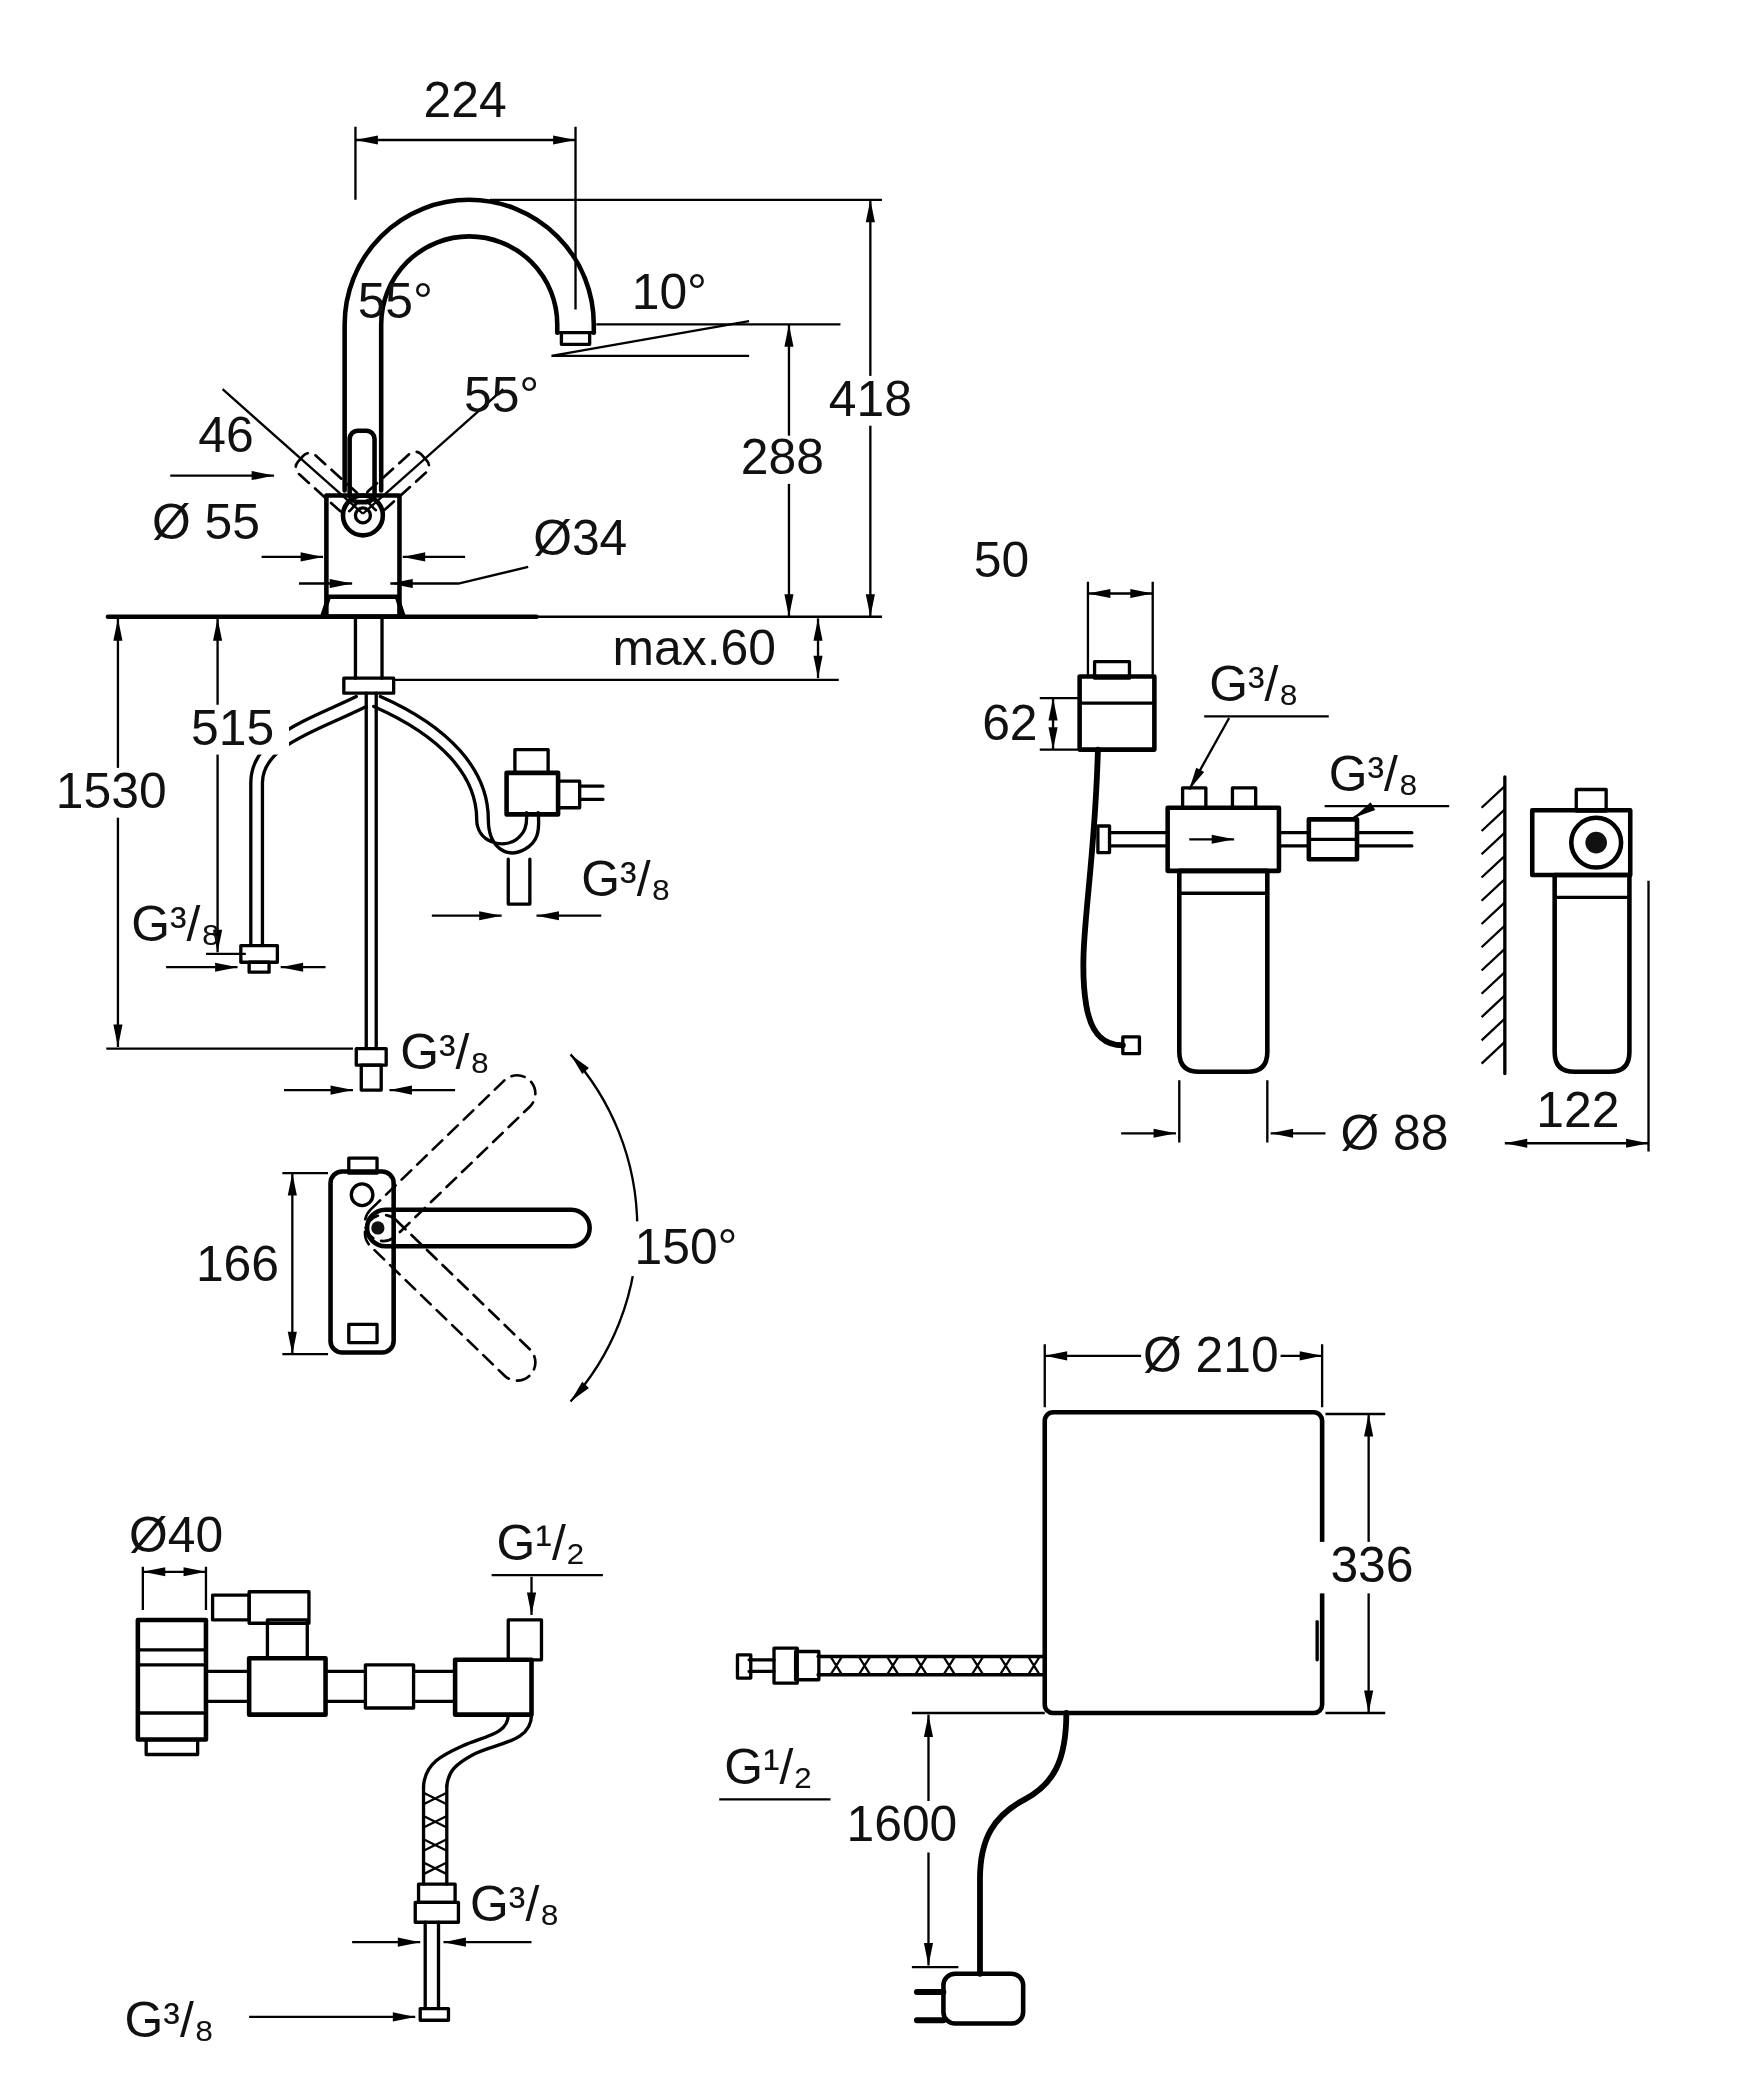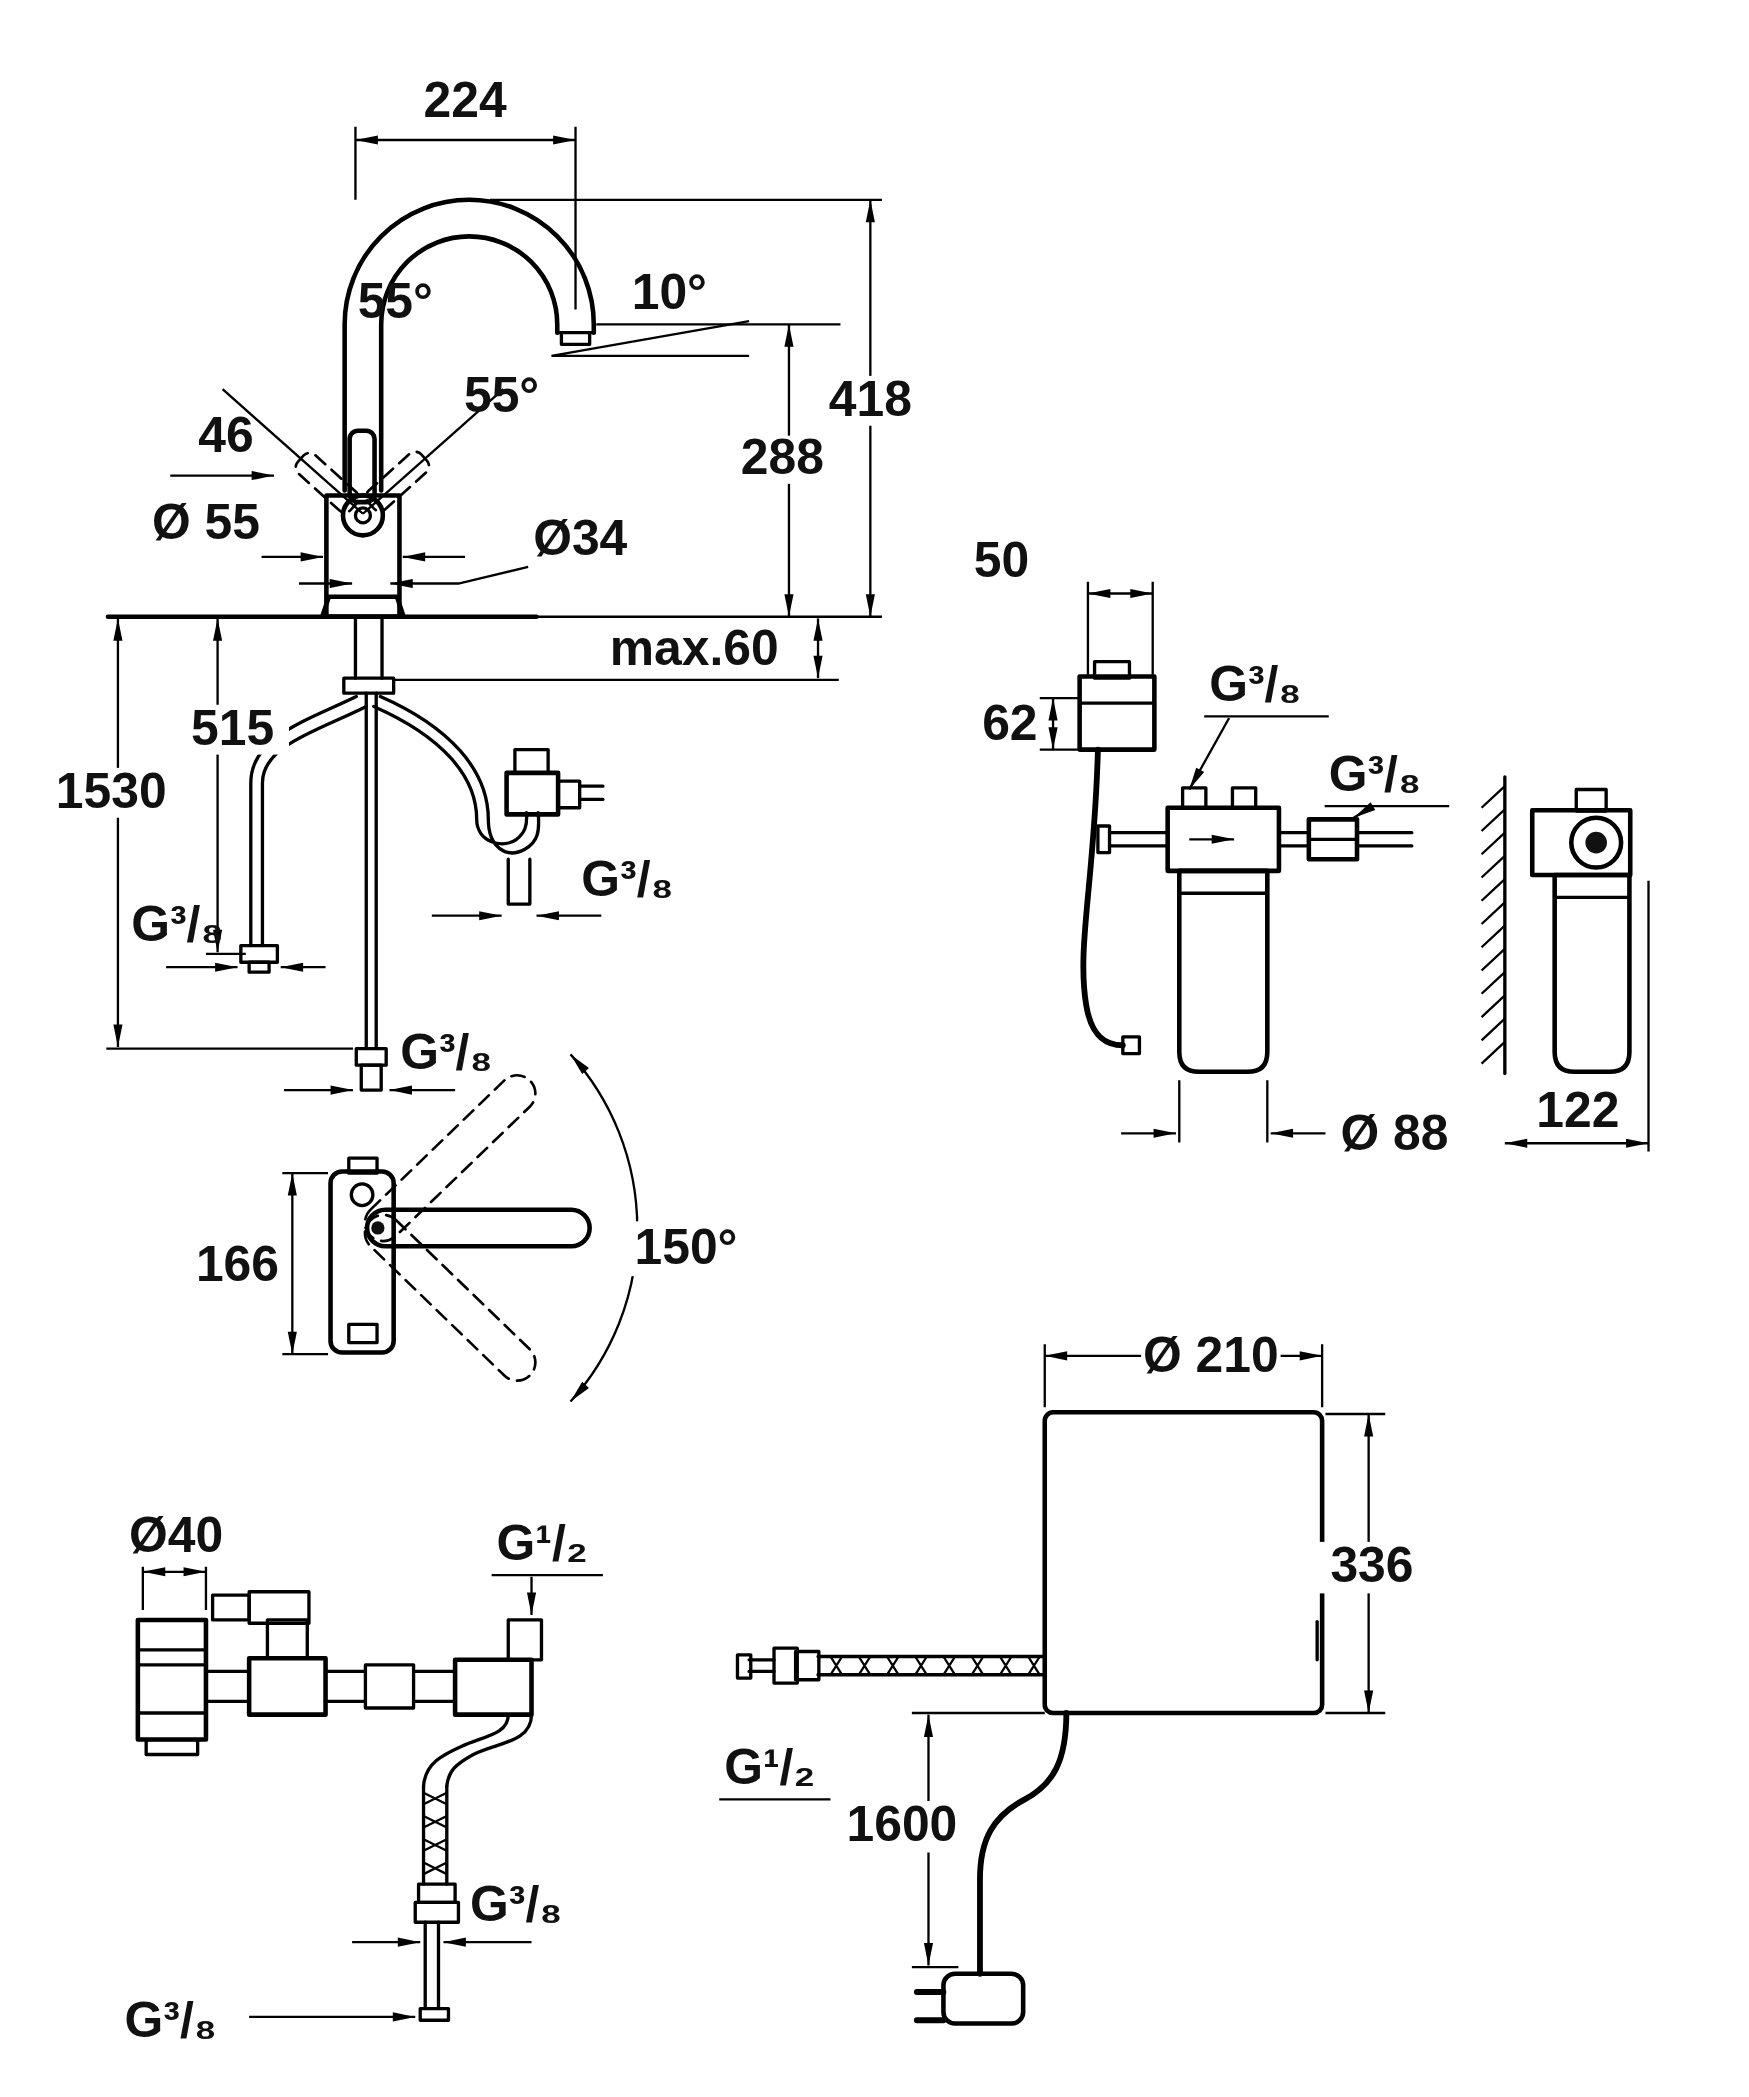--- a/index.html
+++ b/index.html
@@ -1,16 +1,16 @@
 <!DOCTYPE html>
 <html style="font-size:13.3px"><head>
 <meta charset="utf-8">
 <style>
   html,body{margin:0;padding:0;background:#fff;}
-  .canvas{width:1749px;height:2098px;background:#fff;position:relative;font-weight:bold;}
+  .canvas{width:1749px;height:2098px;background:#fff;position:relative;}
   svg{display:block;}
   .ol  {fill:none;stroke:#000;stroke-width:5.5;stroke-linejoin:round;stroke-linecap:round;}
   .ol2 {fill:none;stroke:#000;stroke-width:4;stroke-linejoin:round;stroke-linecap:round;}
   .dim {fill:none;stroke:#000;stroke-width:2.8;}
   .dimd{fill:none;stroke:#000;stroke-width:3.2;stroke-dasharray:16 10;stroke-linecap:round;}
   .cbl {fill:none;stroke:#000;stroke-width:7;stroke-linecap:round;}
   .tbg {fill:#fff;}
   text.t{font-family:"Liberation Sans","DejaVu Sans",sans-serif;font-size:60px;fill:#111;}
 </style>
 </head>

